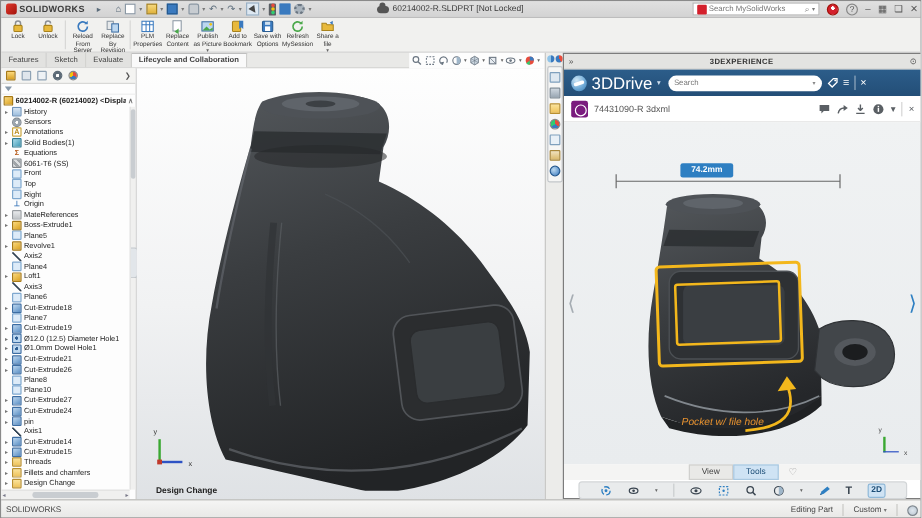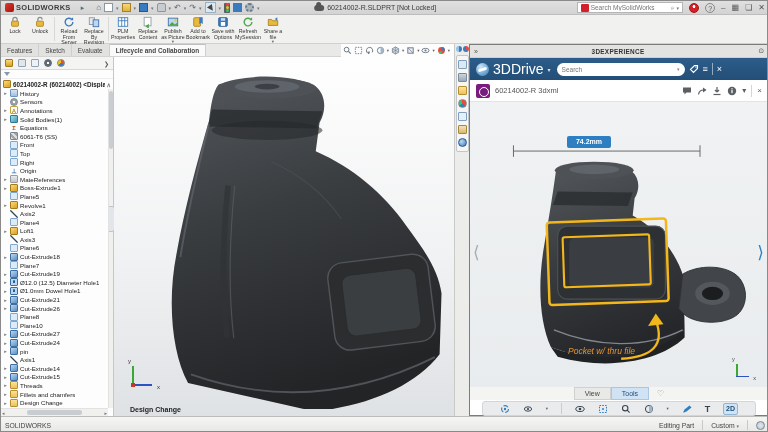--- a/index.html
+++ b/index.html
@@ -668,21 +668,21 @@
       <svg viewBox="0 0 10 10" width="10" height="10">
           <path d="M1.5 5.5L5.5 1.5h3v3L4.5 8.5z" fill="none" stroke="#fff" stroke-width="1.1"></path>
           <circle cx="7" cy="3" r=".8" fill="#fff"></circle>
         </svg>
       <span class="wicon">≡</span>
       <span class="wdiv"></span>
       <span class="wicon">×</span>
     </div>
     <div class="p-file">
       <span class="ficon"></span>
-      <span class="fname">60214002-R 3dxml</span>
+      <span class="fname">74431090-R 3dxml</span>
       <svg viewBox="0 0 10 10">
           <path d="M1 1.5h8v5H4.5L2.5 8.5v-2H1z" fill="#5a5f64"></path>
         </svg>
       <svg viewBox="0 0 10 10">
           <path d="M1.5 8.5C2 5.5 4 4 6.5 4" fill="none" stroke="#5a5f64" stroke-width="1.2"></path>
           <path d="M6 1.5L9.5 4 6 6.5z" fill="#5a5f64"></path>
         </svg>
       <svg viewBox="0 0 10 10">
           <path d="M5 1v5M5 6L3 4M5 6l2-2" stroke="#5a5f64" stroke-width="1.2" fill="none"></path>
           <path d="M1.5 8.5h7" stroke="#5a5f64" stroke-width="1.2"></path>
@@ -723,21 +723,21 @@
         <g transform="rotate(-2 115 135)" stroke="#f3b71c" fill="none" stroke-linejoin="round">
           <rect x="50" y="92" width="124" height="86" rx="3" stroke-width="2.6"></rect>
           <rect x="66" y="108" width="90" height="52" rx="2" stroke-width="2.2"></rect>
         </g>
         <path d="M126,236 C158,234 172,222 162,196" stroke="#f3b71c" stroke-width="2.4" fill="none"></path>
         <polygon points="162,189 154,202 170,200" fill="#f3b71c"></polygon>
       </svg>
       <span class="navprev">⟨</span>
       <span class="navnext">⟩</span>
       <span class="dim-badge">74.2mm</span>
-      <span class="pocket-note">Pocket w/ thru file</span>
+      <span class="pocket-note">Pocket w/ file hole</span>
       <div class="p-triad">
         <span class="ly">y</span>
         <span class="vy"></span>
         <span class="vx"></span>
         <span class="lx">x</span>
       </div>
     </div>
 
     <div class="p-tabs">
       <span class="ptab">View</span>

